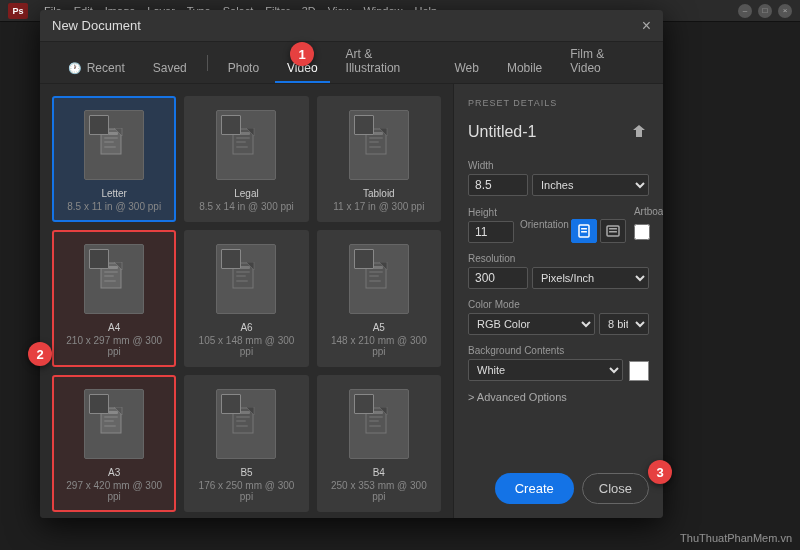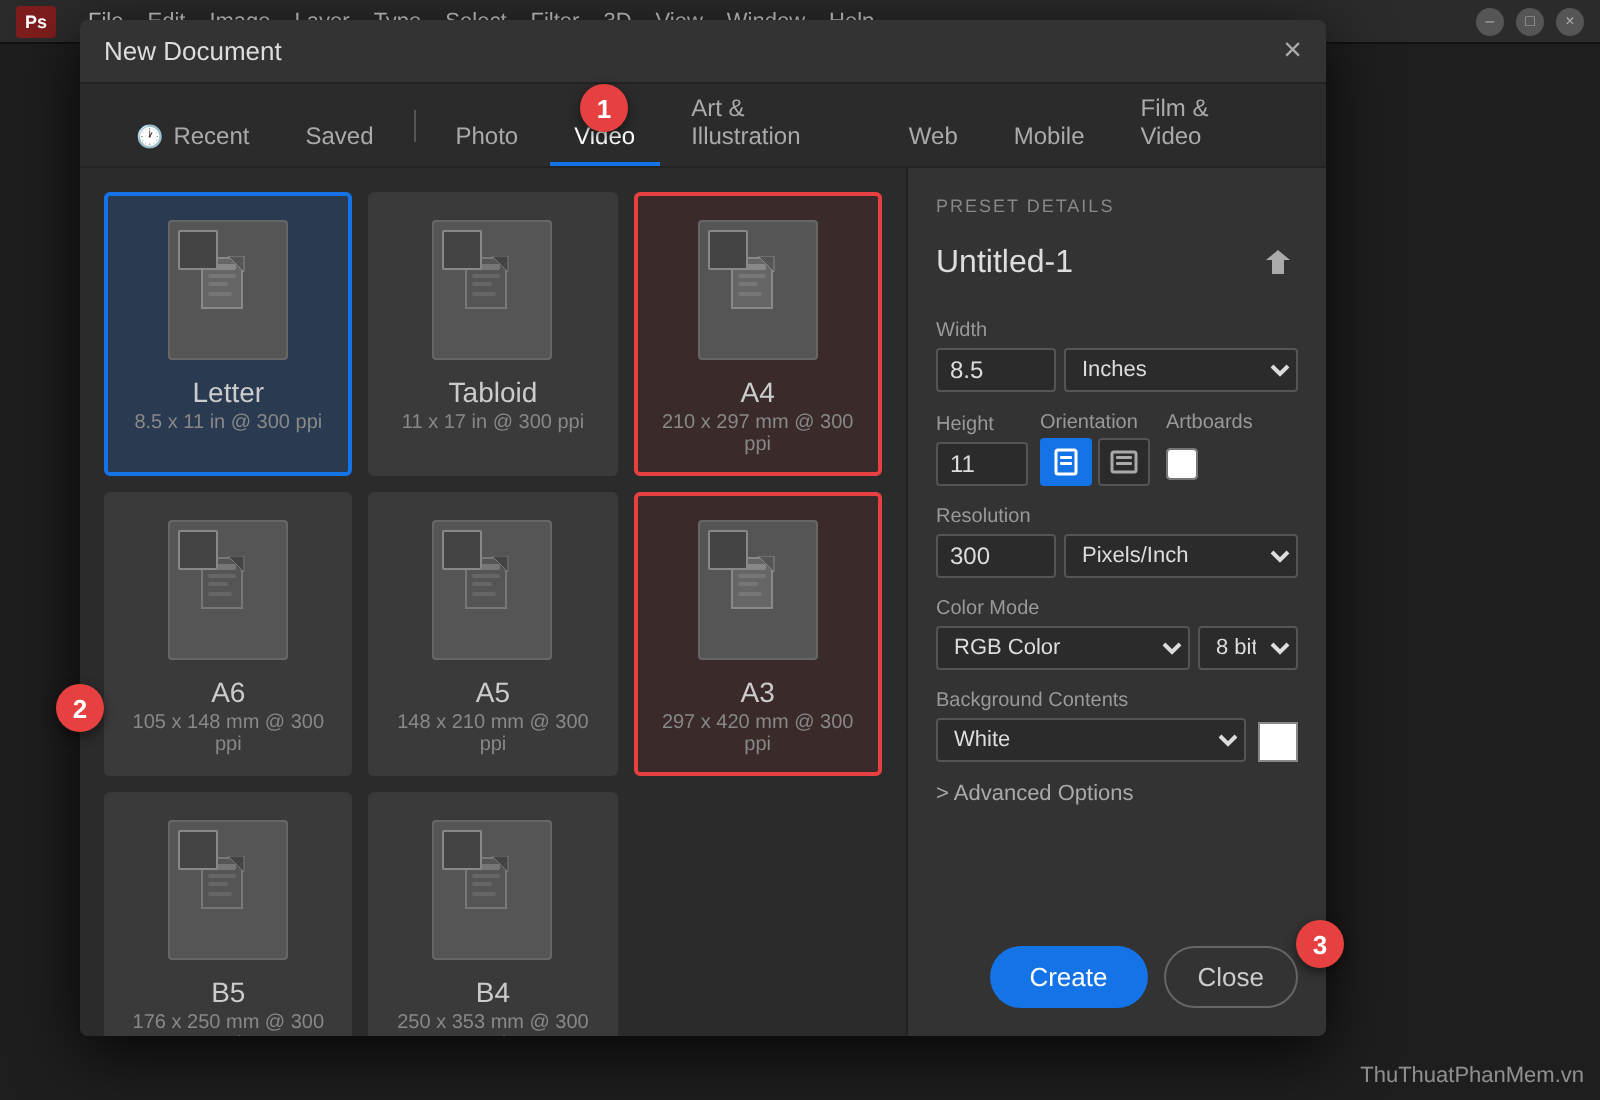--- a/index.html
+++ b/index.html
@@ -194,21 +194,21 @@
       width: 18px; height: 18px;
       border: 1px solid #888;
       background: #444;
       border-radius: 1px;
     }
     .doc-icon-svg {
       width: 28px;
       height: 34px;
     }
     .preset-name {
-      font-size: 14px;
+      font-size: 10px;
       color: #ccc;
       text-align: center;
       margin-bottom: 2px;
     }
     .preset-dims {
       font-size: 10px;
       color: #888;
       text-align: center;
     }
 
@@ -484,20 +484,34 @@
               <rect x="4" y="9" width="14" height="2" fill="#777" rx="1"></rect>
               <rect x="4" y="13" width="10" height="2" fill="#777" rx="1"></rect>
               <rect x="4" y="18" width="12" height="2" fill="#777" rx="1"></rect>
               <polygon points="14,0 22,0 22,8" fill="#555" stroke="#888" stroke-width="0.5"></polygon>
             </svg>
           </div>
           <div class="preset-name">Letter</div>
           <div class="preset-dims">8.5 x 11 in @ 300 ppi</div>
         </div>
 
+        <div class="preset-card">
+          <div class="preset-icon">
+            <svg class="doc-icon-svg" viewBox="0 0 28 34" fill="none">
+              <rect x="1" y="1" width="20" height="25" fill="#555" stroke="#777" stroke-width="1"></rect>
+              <rect x="4" y="4" width="14" height="3" fill="#777" rx="1"></rect>
+              <rect x="4" y="9" width="14" height="2" fill="#666" rx="1"></rect>
+              <rect x="4" y="13" width="10" height="2" fill="#666" rx="1"></rect>
+              <rect x="4" y="18" width="12" height="2" fill="#666" rx="1"></rect>
+              <polygon points="14,0 22,0 22,8" fill="#444" stroke="#777" stroke-width="0.5"></polygon>
+            </svg>
+          </div>
+          <div class="preset-name">Legal</div>
+          <div class="preset-dims">8.5 x 14 in @ 300 ppi</div>
+        </div>
 
         <div class="preset-card">
           <div class="preset-icon">
             <svg class="doc-icon-svg" viewBox="0 0 28 34" fill="none">
               <rect x="1" y="1" width="20" height="25" fill="#555" stroke="#777" stroke-width="1"></rect>
               <rect x="4" y="4" width="14" height="3" fill="#777" rx="1"></rect>
               <rect x="4" y="9" width="14" height="2" fill="#666" rx="1"></rect>
               <rect x="4" y="13" width="10" height="2" fill="#666" rx="1"></rect>
               <rect x="4" y="18" width="12" height="2" fill="#666" rx="1"></rect>
               <polygon points="14,0 22,0 22,8" fill="#444" stroke="#777" stroke-width="0.5"></polygon>
@@ -623,21 +637,21 @@
             <option>Millimeters</option>
           </select>
         </div>
       </div>
 
       <div style="display:flex;gap:6px;align-items:flex-end;">
         <div class="field-row" style="flex:none;">
           <div class="field-label">Height</div>
           <input class="field-input" type="text" style="width: 46px;" value="11">
         </div>
-        <div style="display:flex;flex-direction:column;gap:2px;">
+        <div style="display:flex;flex-direction:row;gap:2px;">
           <div class="field-label">Orientation</div>
           <div class="orientation-btns">
             <div class="orient-btn active" title="Portrait">
               <svg width="12" height="14" viewBox="0 0 12 14" fill="white">
                   <rect x="1" y="1" width="10" height="12" rx="1" stroke="white" stroke-width="1.5" fill="none"></rect>
                   <rect x="3" y="4" width="6" height="1.5" fill="white" rx="0.5"></rect>
                   <rect x="3" y="7" width="6" height="1.5" fill="white" rx="0.5"></rect>
                 </svg>
             </div>
             <div class="orient-btn" title="Landscape">

